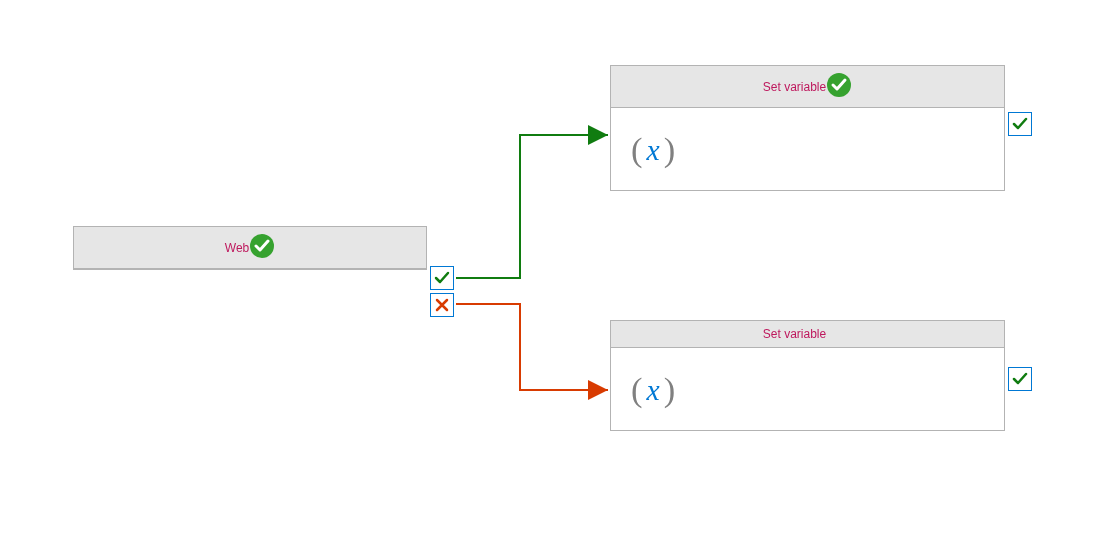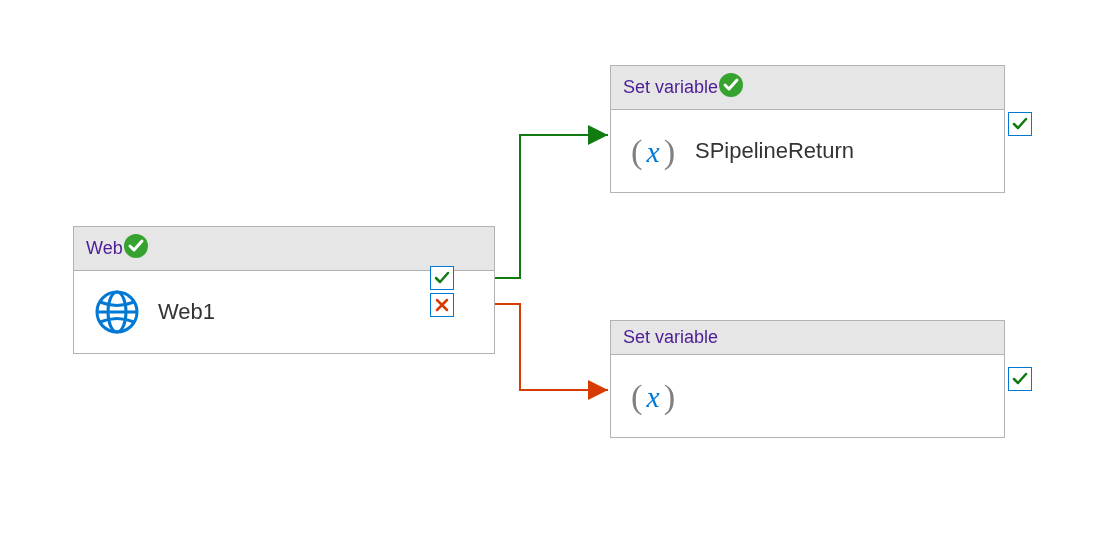--- a/index.html
+++ b/index.html
@@ -17,25 +17,25 @@
       height: 100%;
     }
     .node {
       position: absolute;
       border: 1px solid #b3b3b3;
       background: #fff;
     }
     .node-header {
       background: #e6e6e6;
       padding: 6px 12px;
-      font-size: 18px;
-      color: #4c1d95;
+      font-size: 12px;
+      color: #be185d;
       display: flex;
       align-items: center;
-      justify-content: flex-start;
+      justify-content: center;
       border-bottom: 1px solid #b3b3b3;
     }
     .node-body {
       display: flex;
       align-items: center;
       padding: 18px 20px;
       gap: 18px;
     }
     .node-body .icon-wrap {
       width: 46px;
@@ -80,41 +80,29 @@
       <marker id="arrow-red" markerWidth="12" markerHeight="12" refX="10" refY="5" orient="auto">
         <path d="M0,0 L10,5 L0,10 z" fill="#d83b01"></path>
       </marker>
     </defs>
 
     <path d="M 456 278 L 520 278 L 520 135 L 608 135" stroke="#107c10" stroke-width="2" fill="none" marker-end="url(#arrow-green)"></path>
 
     <path d="M 456 304 L 520 304 L 520 390 L 608 390" stroke="#d83b01" stroke-width="2" fill="none" marker-end="url(#arrow-red)"></path>
   </svg>
 
-  <div class="node" style="left:73px; top:226px; width:422px;">
+  <div class="node" style="left:73px; top:226px; width:354px;">
     <div class="node-header">
       <span>Web</span>
       <span>
         <svg width="26" height="26" viewBox="0 0 26 26">
           <circle cx="13" cy="13" r="12" fill="#36a22f"></circle>
           <path d="M7 13 l4 4 l8 -9" stroke="#fff" stroke-width="3" fill="none" stroke-linecap="round" stroke-linejoin="round"></path>
         </svg>
       </span>
-    </div>
-    <div class="node-body">
-      <span class="icon-wrap">
-        <svg width="46" height="46" viewBox="0 0 46 46">
-          <circle cx="23" cy="23" r="20" fill="none" stroke="#0078d4" stroke-width="3"></circle>
-          <ellipse cx="23" cy="23" rx="9" ry="20" fill="none" stroke="#0078d4" stroke-width="3"></ellipse>
-          <line x1="3" y1="23" x2="43" y2="23" stroke="#0078d4" stroke-width="3"></line>
-          <path d="M6 13 Q23 20 40 13" stroke="#0078d4" stroke-width="3" fill="none"></path>
-          <path d="M6 33 Q23 26 40 33" stroke="#0078d4" stroke-width="3" fill="none"></path>
-        </svg>
-      </span>
-      <span class="node-label">Web1</span>
     </div>
   </div>
 
   <div class="status-chip" style="left:430px; top:266px;">
     <svg width="16" height="16" viewBox="0 0 16 16">
       <path d="M2 8 l4 4 l8 -9" stroke="#107c10" stroke-width="2.5" fill="none" stroke-linecap="round" stroke-linejoin="round"></path>
     </svg>
   </div>
   <div class="status-chip" style="left:430px; top:293px;">
     <svg width="16" height="16" viewBox="0 0 16 16">
@@ -133,21 +121,20 @@
       </span>
     </div>
     <div class="node-body">
       <span class="icon-wrap">
         <svg width="56" height="46" viewBox="0 0 56 46">
           <text x="0" y="37" font-size="42" fill="#808080" font-family="serif">(</text>
           <text x="19" y="36" font-size="36" fill="#0078d4" font-family="serif" font-style="italic">x</text>
           <text x="40" y="37" font-size="42" fill="#808080" font-family="serif">)</text>
         </svg>
       </span>
-      <span class="node-label">SPipelineReturn</span>
     </div>
   </div>
   <div class="status-chip" style="left:1008px; top:112px;">
     <svg width="16" height="16" viewBox="0 0 16 16">
       <path d="M2 8 l4 4 l8 -9" stroke="#107c10" stroke-width="2.5" fill="none" stroke-linecap="round" stroke-linejoin="round"></path>
     </svg>
   </div>
 
   <div class="node" style="left:610px; top:320px; width:395px;">
     <div class="node-header">

